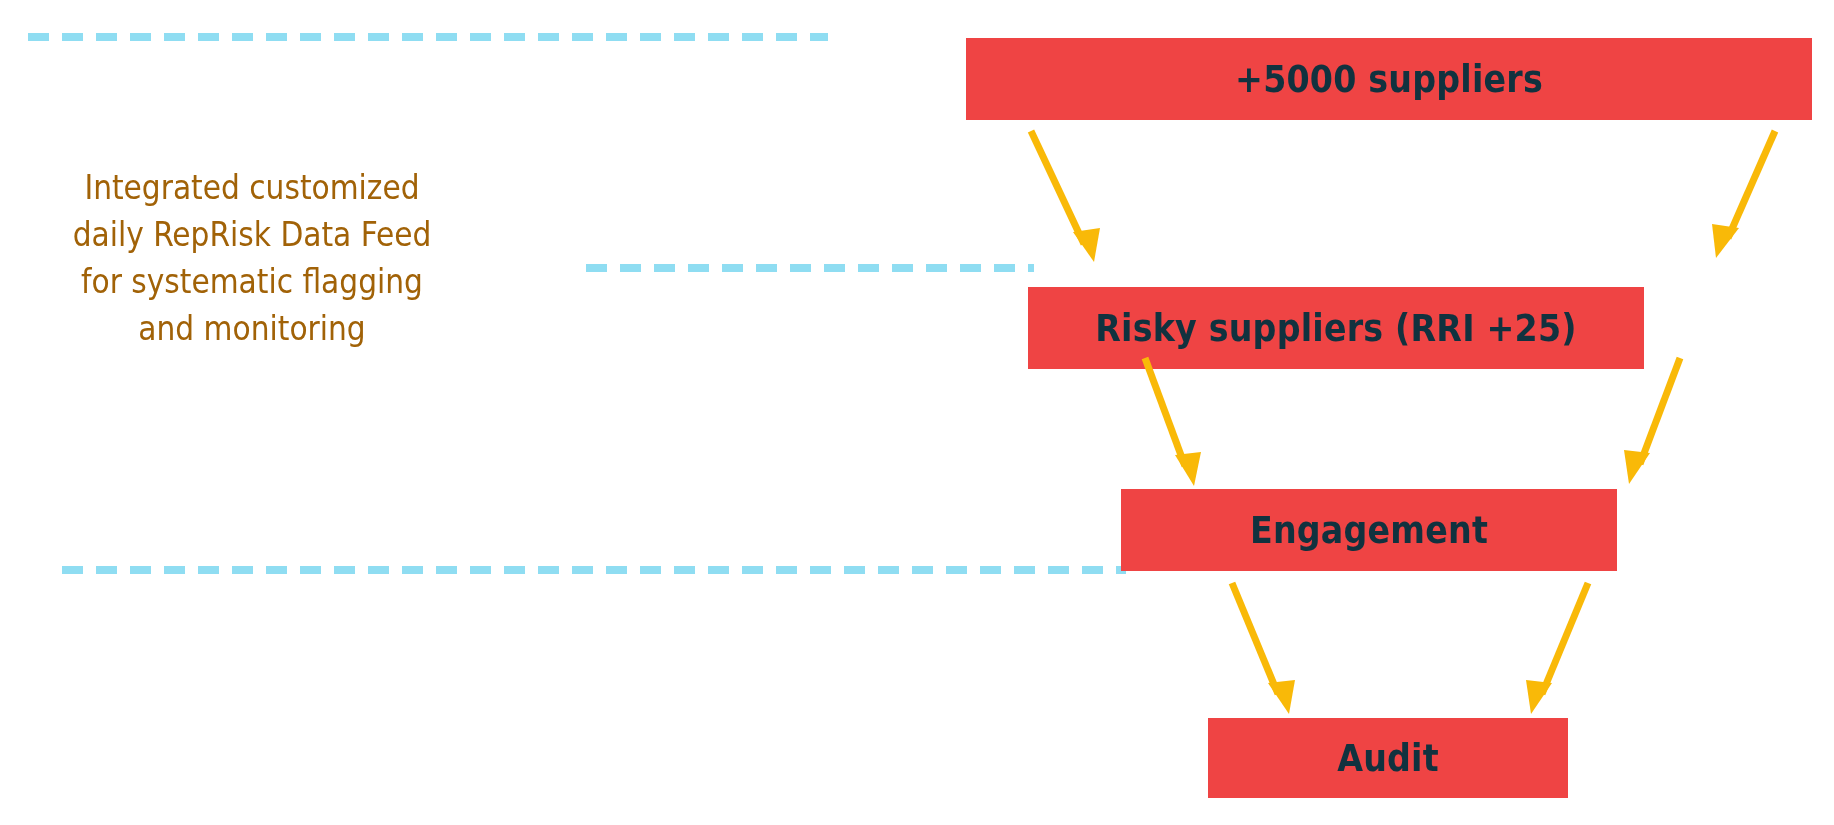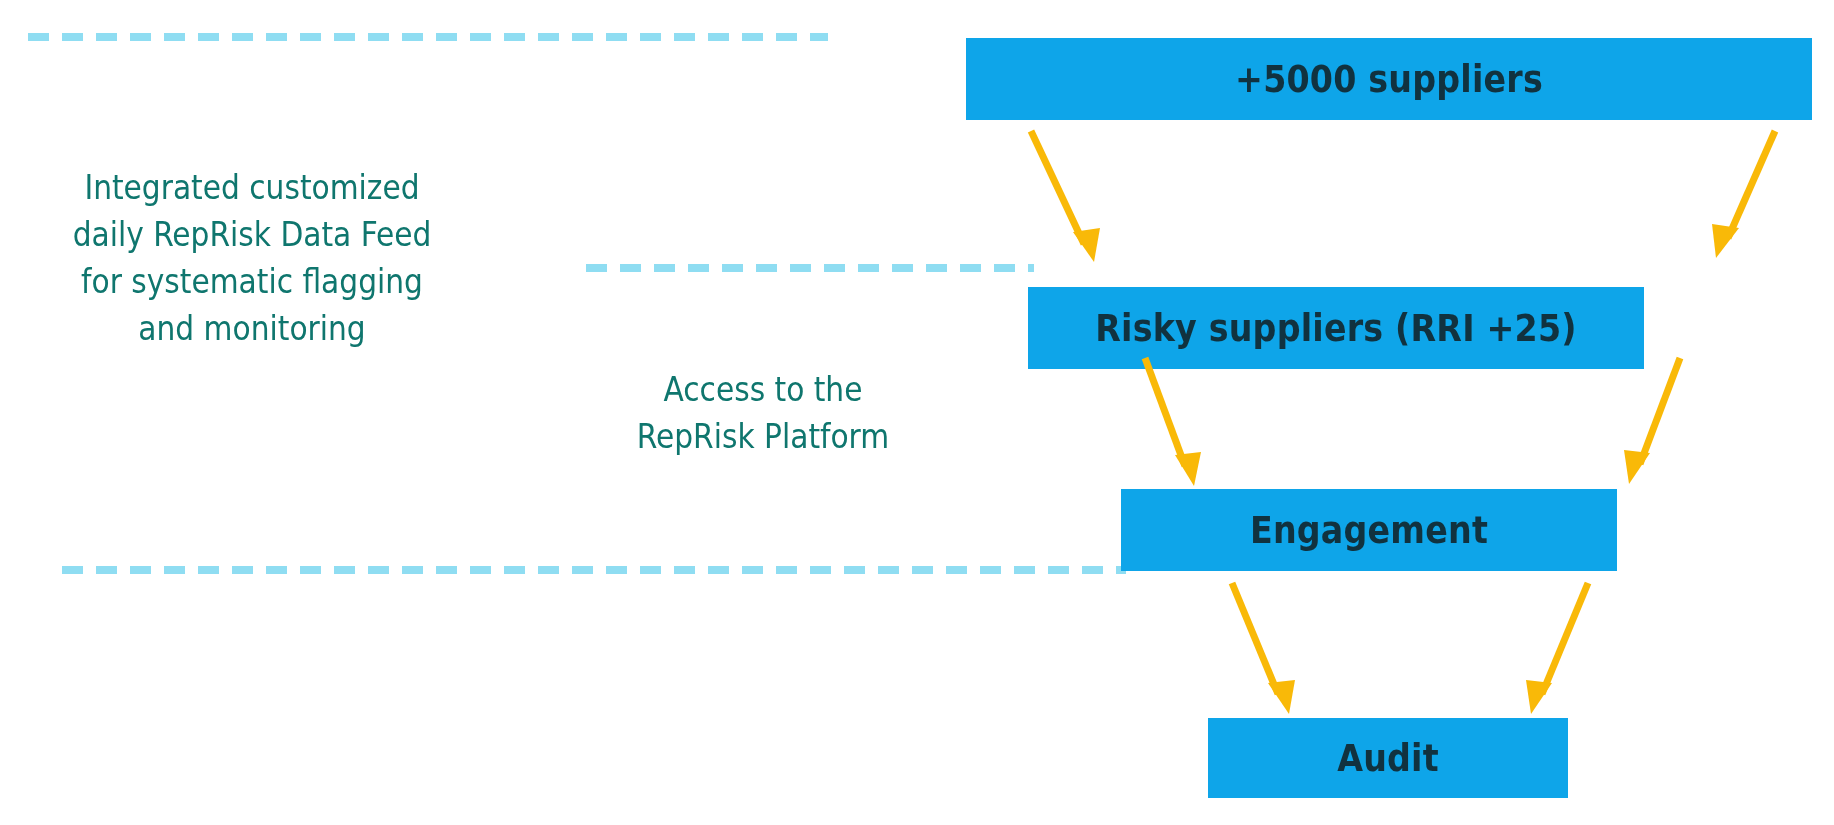--- a/index.html
+++ b/index.html
@@ -26,40 +26,40 @@
         to right,
         #8FDDF2 0px,
         #8FDDF2 21px,
         rgba(255,255,255,0) 21px,
         rgba(255,255,255,0) 34px);
   }
 
   
   .box {
     position: absolute;
-    background: #0ea5e9;
+    background: #ef4444;
     display: flex;
     align-items: center;
     justify-content: center;
     box-sizing: border-box;
   }
   .box-label {
     color: #11323F;
     font-weight: bold;
     font-size: 37px;
     letter-spacing: 0.2px;
     line-height: 1;
     white-space: nowrap;
     font-family: "DejaVu Sans Condensed", "Liberation Sans", sans-serif;
   }
 
   
   .note {
     position: absolute;
-    color: #0f766e;
+    color: #a16207;
     font-size: 33px;
     line-height: 1.42;
     text-align: center;
     font-family: "DejaVu Sans Condensed", "Liberation Sans", sans-serif;
     white-space: pre-line;
   }
 
   
   #arrow-layer {
     position: absolute;
@@ -77,22 +77,20 @@
 
   <div class="dash-line" style="left:28px; top:33px; width:800px;"></div>
   <div class="dash-line" style="left:586px; top:264px; width:448px;"></div>
   <div class="dash-line" style="left:62px; top:566px; width:1064px;"></div>
 
   <div class="note" style="left:30px; top:165px; width:444px;">Integrated customized
 daily RepRisk Data Feed
 for systematic flagging
 and monitoring</div>
 
-  <div class="note" style="left:588px; top:367px; width:350px;">Access to the
-RepRisk Platform</div>
 
   <div class="box" style="left:966px; top:38px; width:846px; height:82px;">
     <span class="box-label">+5000 suppliers</span>
   </div>
 
   <div class="box" style="left:1028px; top:266px; width:616px; height:82px;margin-top:21px;">
     <span class="box-label">Risky suppliers (RRI +25)</span>
   </div>
 
   <div class="box" style="left:1121px; top:489px; width:496px; height:82px;">

